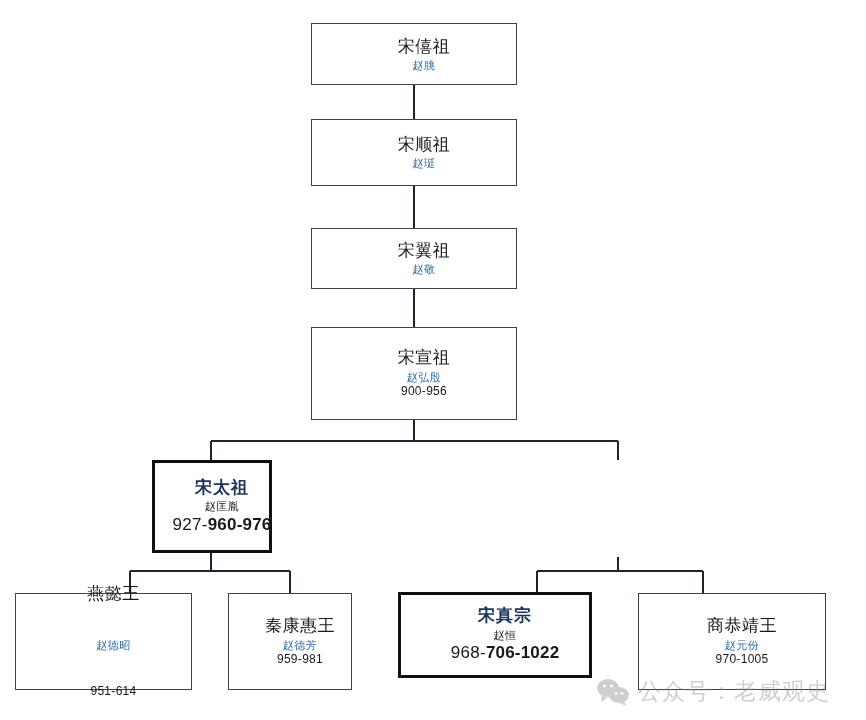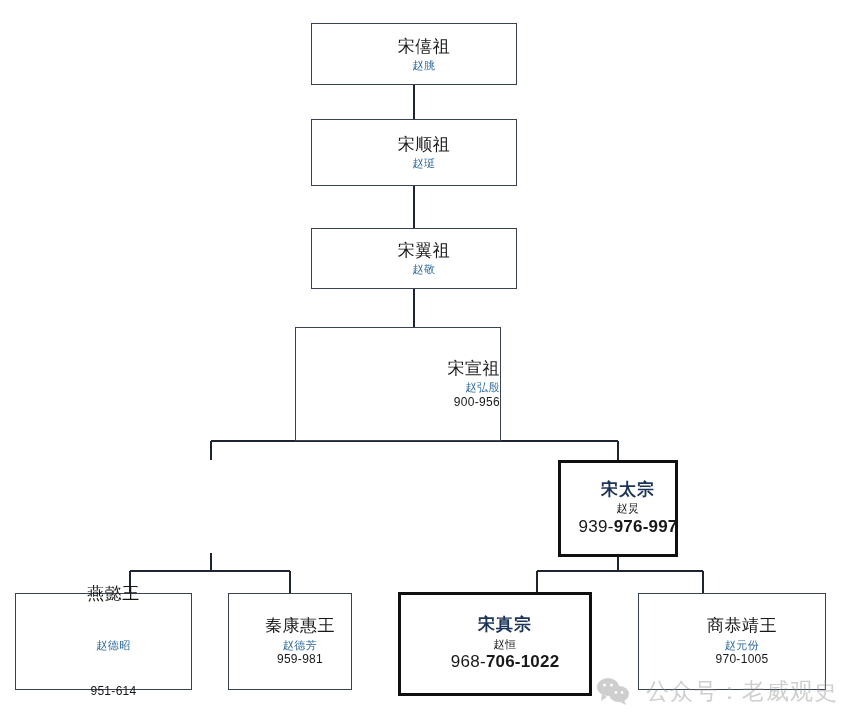--- a/index.html
+++ b/index.html
@@ -94,21 +94,22 @@
     font-size: 17px;
   }
 
   
   #watermark {
     position: absolute;
     z-index: 3;
     left: 596px;
     top: 676px;
     display: flex;
-    gap: 16px;
+    align-items: center;
+    gap: 8px;
     opacity: 0.42;
     pointer-events: none;
   }
   #watermark .wm-text {
     font-size: 23px;
     color: #8d8d8d;
     white-space: nowrap;
     letter-spacing: 1px;
   }
   #watermark .wm-icon {
@@ -156,54 +157,54 @@
   <div class="node" style="left:311px; top:119px; width:206px; height:67px;">
     <div class="node-title">宋顺祖</div>
     <div class="node-name">赵珽</div>
   </div>
 
   <div class="node" style="left:311px; top:228px; width:206px; height:61px;">
     <div class="node-title">宋翼祖</div>
     <div class="node-name">赵敬</div>
   </div>
 
-  <div class="node" style="left:295px; top:327px; width:206px; height:114px;align-items:flex-end;">
+  <div class="node" style="left:311px; top:327px; width:206px; height:93px;">
     <div class="node-title">宋宣祖</div>
     <div class="node-name">赵弘殷</div>
     <div class="node-dates">
       <span class="born">900-956</span>
     </div>
   </div>
 
-
-  <div class="node emphasis" style="left:558px; top:460px; width:120px; height:97px;">
-    <div class="node-title">宋太宗</div>
-    <div class="node-name">赵炅</div>
-    <div class="node-dates">
-      <span class="born">939-</span><span class="reign">976-997</span>
-    </div>
-  </div>
+  <div class="node emphasis" style="left:152px; top:460px; width:120px; height:93px;">
+    <div class="node-title">宋太祖</div>
+    <div class="node-name">赵匡胤</div>
+    <div class="node-dates">
+      <span class="born">927-</span><span class="reign">960-976</span>
+    </div>
+  </div>
+
 
   <div class="node" style="left:15px; top:593px; width:177px; height:97px;gap:32px;">
     <div class="node-title">燕懿王</div>
     <div class="node-name">赵德昭</div>
     <div class="node-dates">
       <span class="born">951-614</span>
     </div>
   </div>
 
   <div class="node" style="left:228px; top:593px; width:124px; height:97px;">
     <div class="node-title">秦康惠王</div>
     <div class="node-name">赵德芳</div>
     <div class="node-dates">
       <span class="born">959-981</span>
     </div>
   </div>
 
-  <div class="node emphasis" style="left:398px; top:592px; width:194px; height:104px;">
+  <div class="node emphasis" style="left:398px; top:592px; width:194px; height:86px;">
     <div class="node-title">宋真宗</div>
     <div class="node-name">赵恒</div>
     <div class="node-dates">
       <span class="born">968-</span><span class="reign">706-1022</span>
     </div>
   </div>
 
   <div class="node" style="left:638px; top:593px; width:188px; height:97px;">
     <div class="node-title">商恭靖王</div>
     <div class="node-name">赵元份</div>

